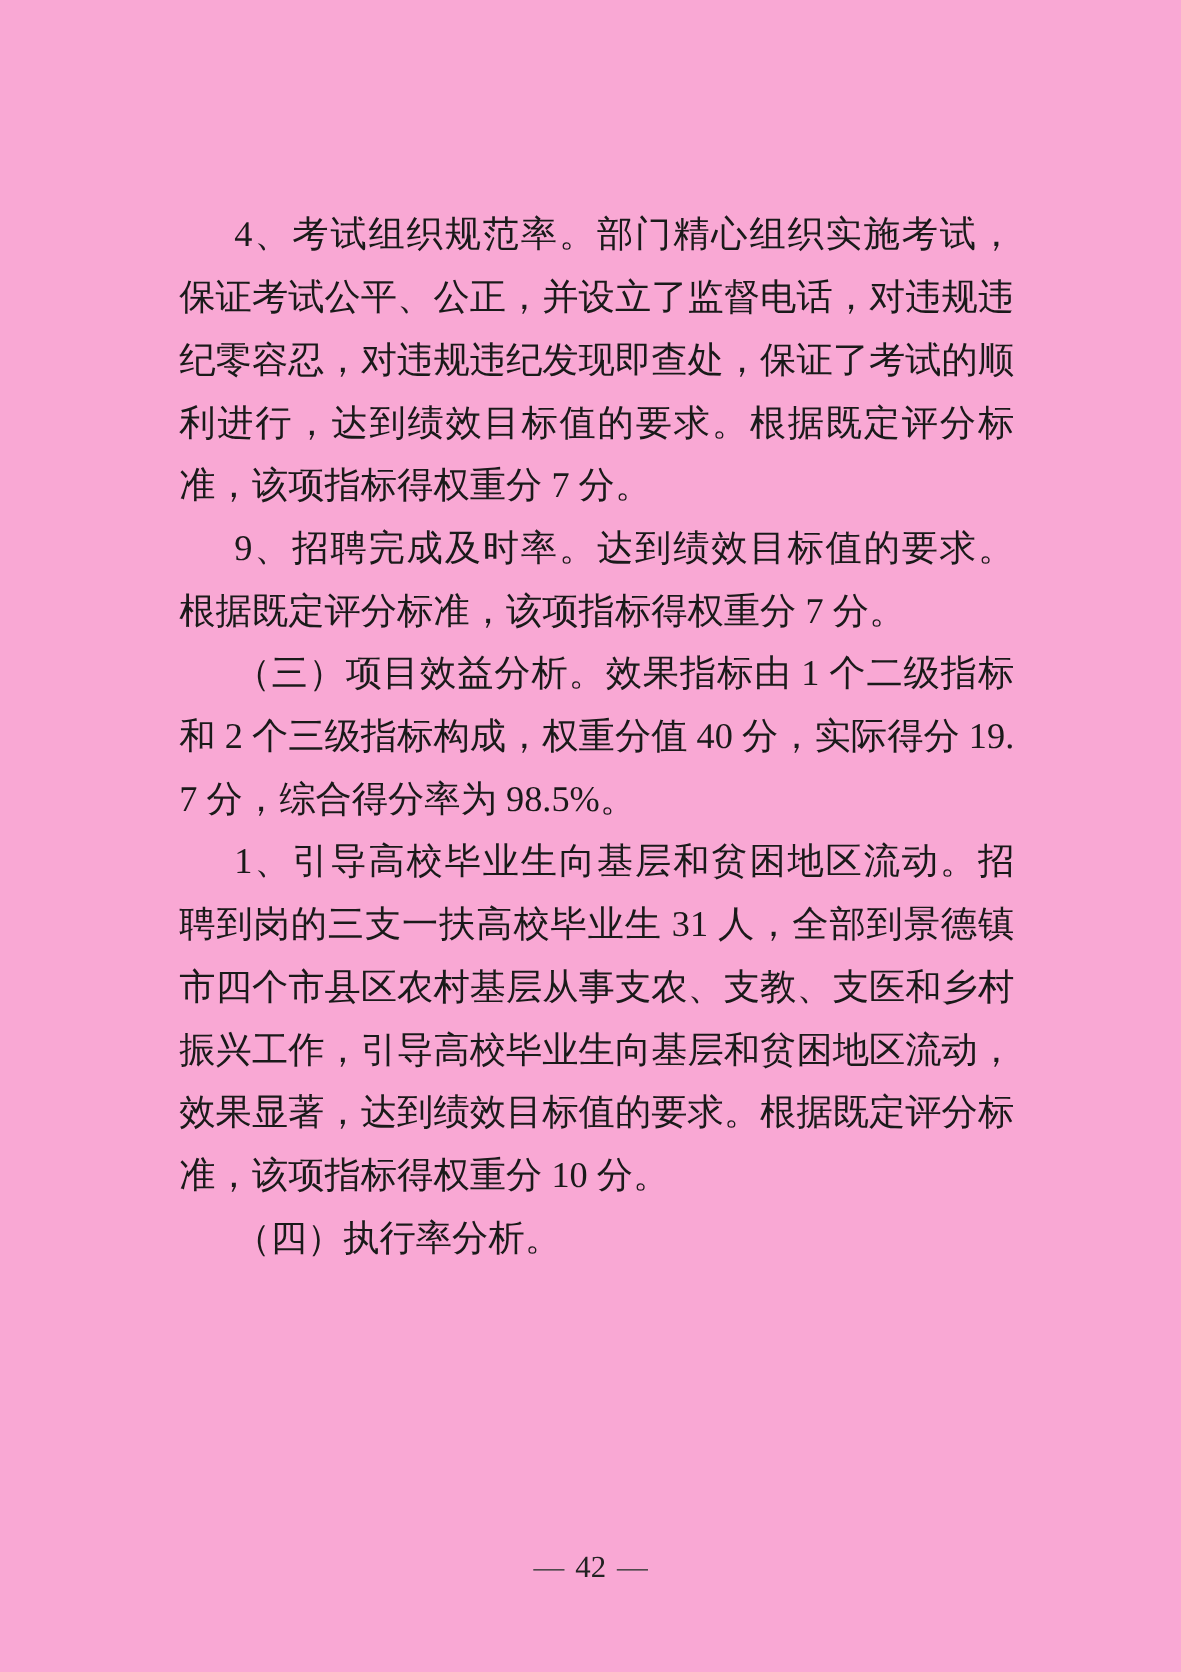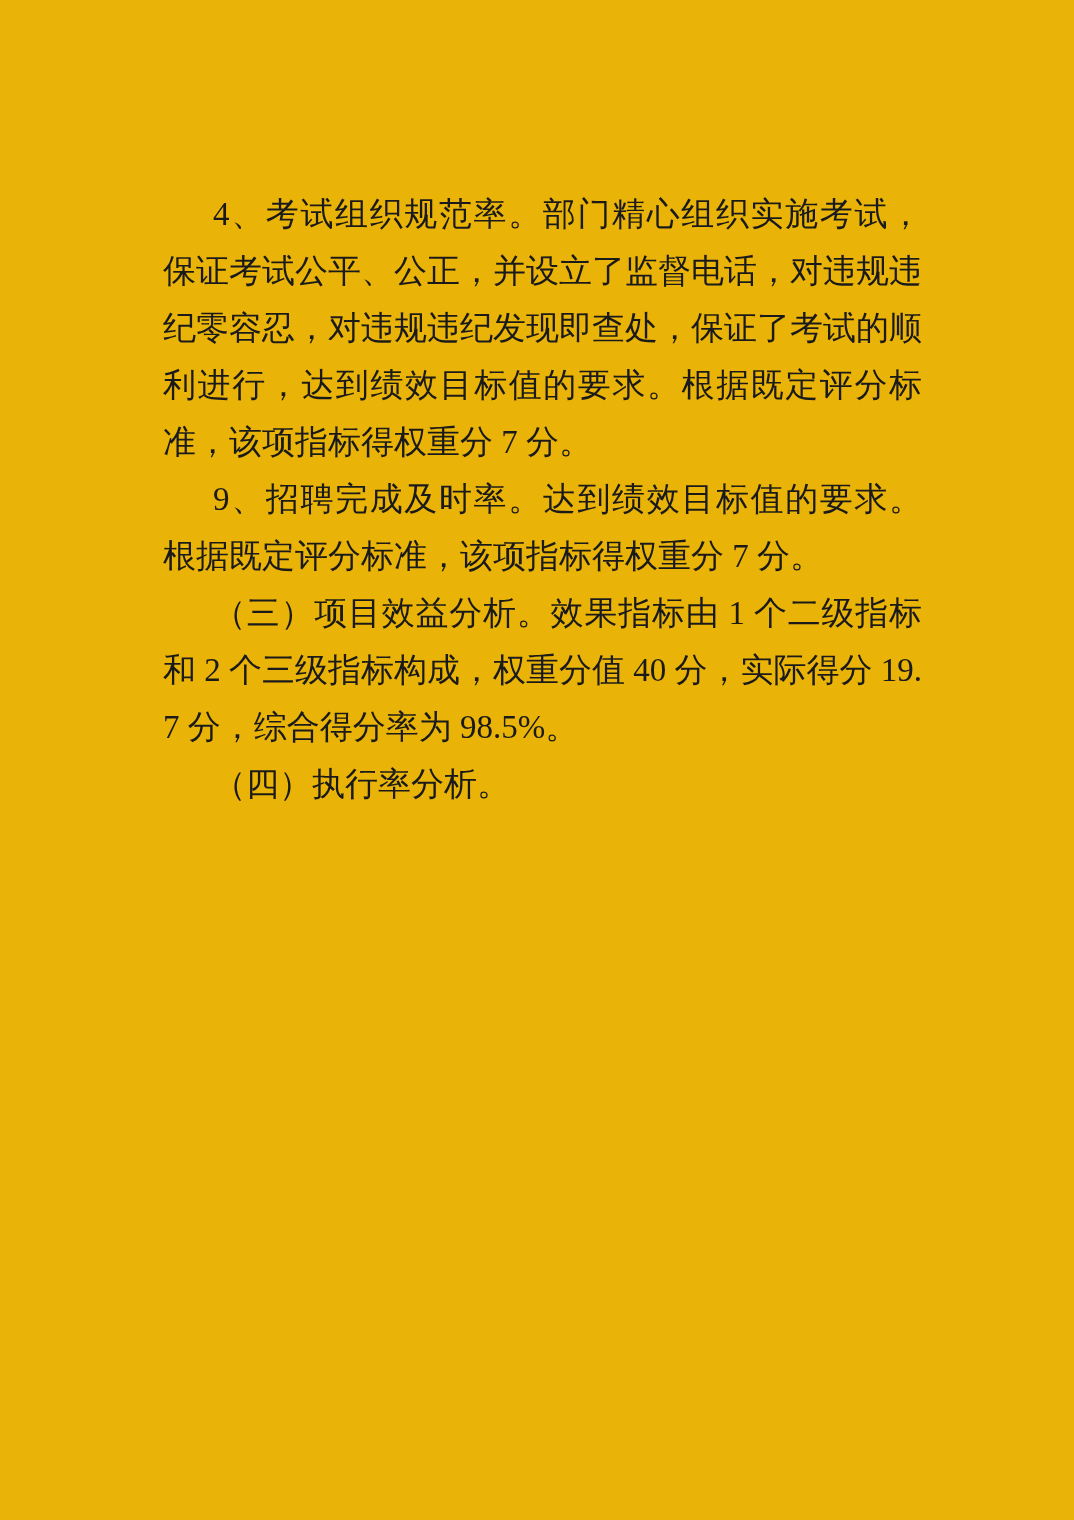--- a/index.html
+++ b/index.html
@@ -4,21 +4,21 @@
 <style>
   html, body {
     margin: 0;
     padding: 0;
     background: #ffffff;
   }
   .page {
     position: relative;
     width: 1074px;
     height: 1520px;
-    background: #eab308;
+    background: #f9a8d4;
     overflow: hidden;
     font-family: "Liberation Serif", "DejaVu Serif", serif;
   }
   .content {
     position: absolute;
     left: 163px;
     top: 186px;
     width: 759px;
   }
   .content p.para {
@@ -56,17 +56,21 @@
 </style>
 </head>
 <body>
 
 <div class="page">
 
   <div class="content">
     <p class="para">4、考试组织规范率。部门精心组织实施考试，保证考试公平、公正，并设立了监督电话，对违规违纪零容忍，对违规违纪发现即查处，保证了考试的顺利进行，达到绩效目标值的要求。根据既定评分标准，该项指标得权重分 7 分。</p>
     <p class="para">9、招聘完成及时率。达到绩效目标值的要求。根据既定评分标准，该项指标得权重分 7 分。</p>
     <p class="para">（三）项目效益分析。效果指标由 1 个二级指标和 2 个三级指标构成，权重分值 40 分，实际得分 19.7 分，综合得分率为 98.5%。</p>
+    <p class="para">1、引导高校毕业生向基层和贫困地区流动。招聘到岗的三支一扶高校毕业生 31 人，全部到景德镇市四个市县区农村基层从事支农、支教、支医和乡村振兴工作，引导高校毕业生向基层和贫困地区流动，效果显著，达到绩效目标值的要求。根据既定评分标准，该项指标得权重分 10 分。</p>
     <p class="para">（四）执行率分析。</p>
   </div>
 
+  <div class="footer">
+    <span class="dash">—</span><span class="pagenum">42</span><span class="dash">—</span>
+  </div>
 
 </div>
 
 </body></html>

